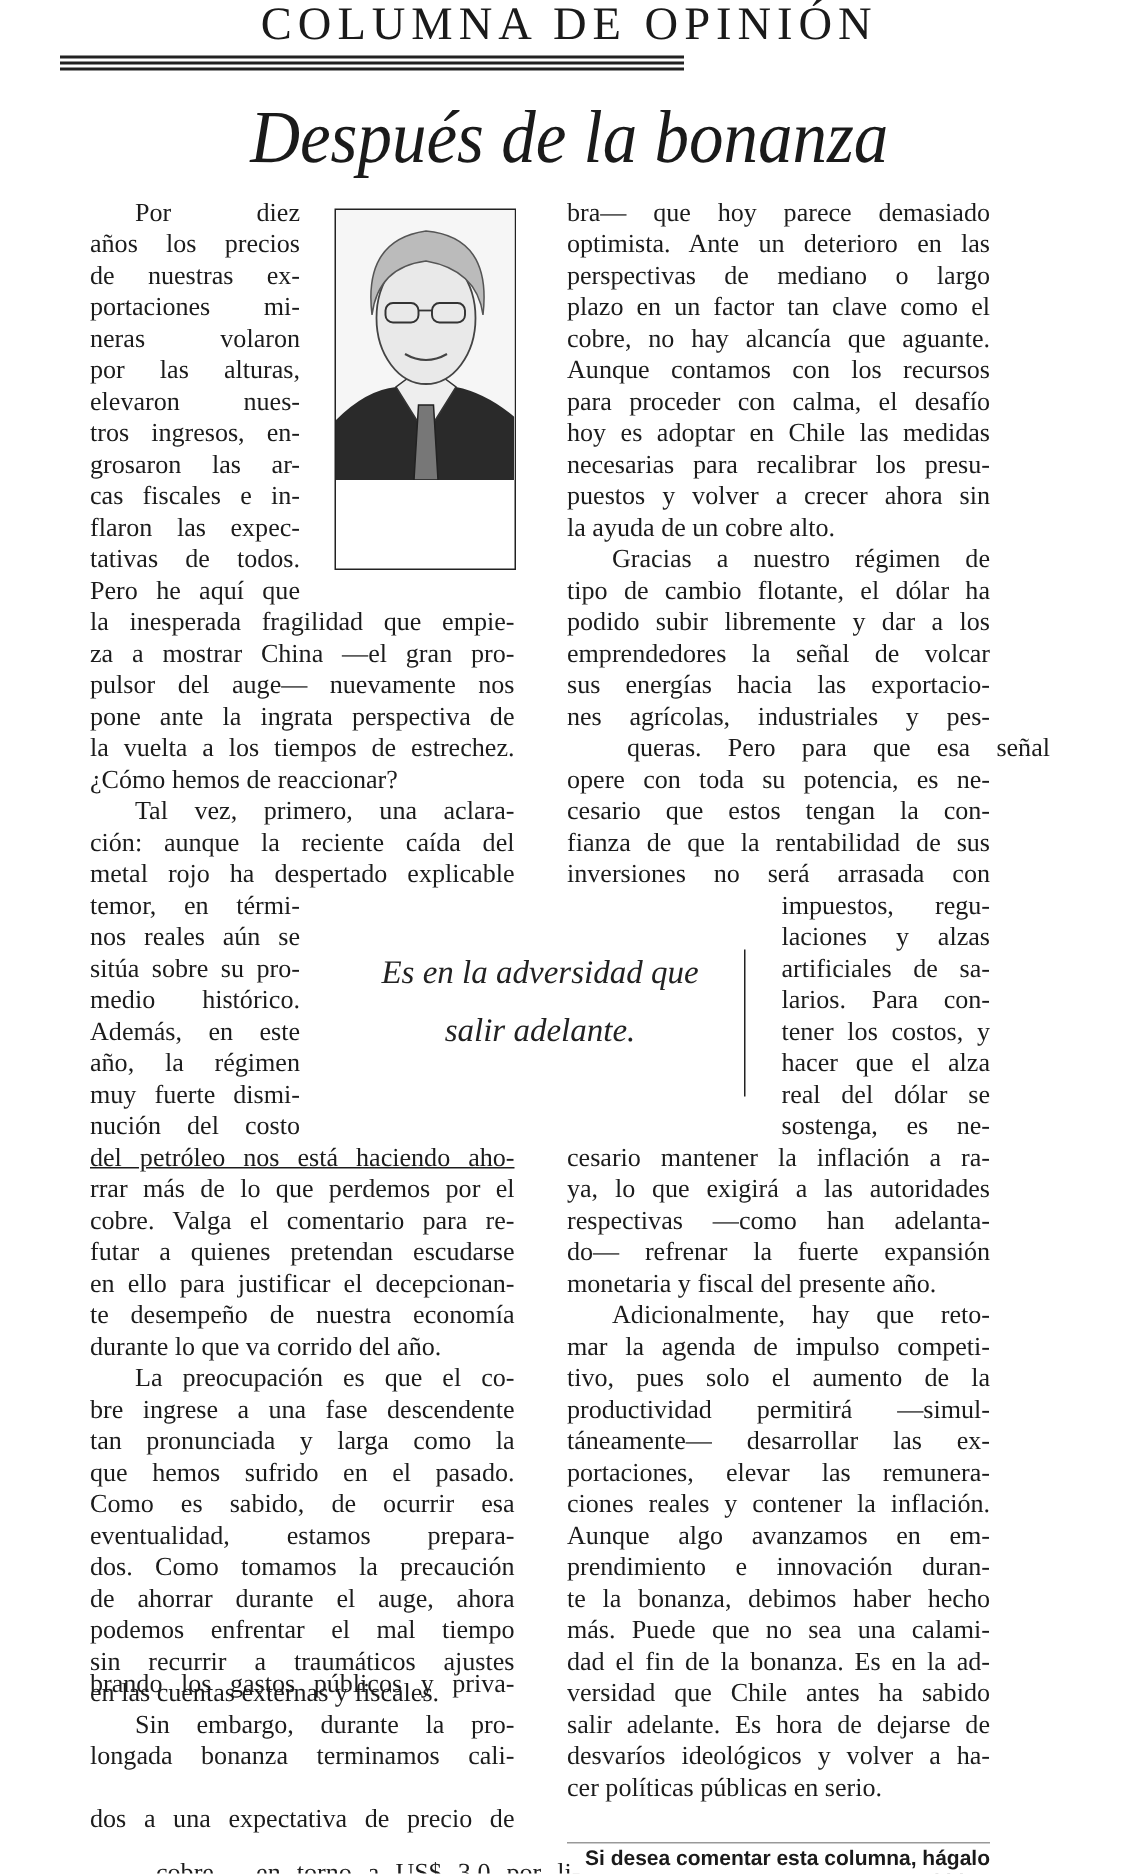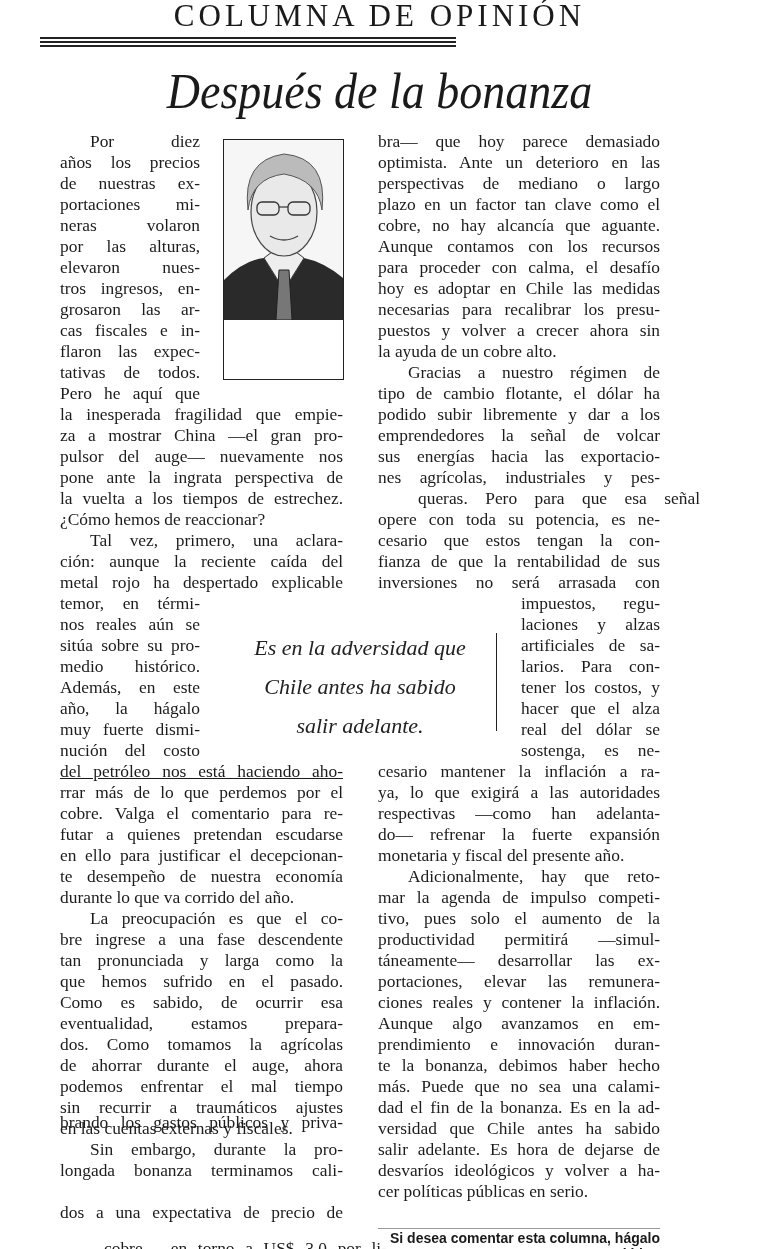--- a/index.html
+++ b/index.html
@@ -79,37 +79,37 @@
     <div class="ln col1" style="top: 488px;">la vuelta a los tiempos de estrechez.</div>
     <div class="ln col1" style="top: 509px; text-align-last: left;">¿Cómo hemos de reaccionar?</div>
     <div class="ln col1" style="top: 530px; padding-left: 30px; width: 253px;">Tal vez, primero, una aclara-</div>
     <div class="ln col1" style="top: 551px;">ción: aunque la reciente caída del</div>
     <div class="ln col1" style="top: 572px;">metal rojo ha despertado explicable</div>
     <div class="ln col1n" style="top: 593px;">temor, en térmi-</div>
     <div class="ln col1n" style="top: 614px;">nos reales aún se</div>
     <div class="ln col1n" style="top: 635px;">sitúa sobre su pro-</div>
     <div class="ln col1n" style="top: 656px;">medio histórico.</div>
     <div class="ln col1n" style="top: 677px;">Además, en este</div>
-    <div class="ln col1n" style="top: 698px;">año, la hágalo</div>
+    <div class="ln col1n" style="top: 698px;">año, la régimen</div>
     <div class="ln col1n" style="top: 719px;">muy fuerte dismi-</div>
     <div class="ln col1n" style="top: 740px;">nución del costo</div>
     <div class="ln col1" style="top: 761px; text-decoration: underline;">del petróleo nos está haciendo aho-</div>
     <div class="ln col1" style="top: 782px;">rrar más de lo que perdemos por el</div>
     <div class="ln col1" style="top: 803px;">cobre. Valga el comentario para re-</div>
     <div class="ln col1" style="top: 824px;">futar a quienes pretendan escudarse</div>
     <div class="ln col1" style="top: 845px;">en ello para justificar el decepcionan-</div>
     <div class="ln col1" style="top: 866px;">te desempeño de nuestra economía</div>
     <div class="ln col1" style="top: 887px; text-align-last: left;">durante lo que va corrido del año.</div>
     <div class="ln col1" style="top: 908px; padding-left: 30px; width: 253px;">La preocupación es que el co-</div>
     <div class="ln col1" style="top: 929px;">bre ingrese a una fase descendente</div>
     <div class="ln col1" style="top: 950px;">tan pronunciada y larga como la</div>
     <div class="ln col1" style="top: 971px;">que hemos sufrido en el pasado.</div>
     <div class="ln col1" style="top: 992px;">Como es sabido, de ocurrir esa</div>
     <div class="ln col1" style="top: 1013px;">eventualidad, estamos prepara-</div>
-    <div class="ln col1" style="top: 1034px;">dos. Como tomamos la agrícolas</div>
+    <div class="ln col1" style="top: 1034px;">dos. Como tomamos la precaución</div>
     <div class="ln col1" style="top: 1055px;">de ahorrar durante el auge, ahora</div>
     <div class="ln col1" style="top: 1076px;">podemos enfrentar el mal tiempo</div>
     <div class="ln col1" style="top: 1097px;">sin recurrir a traumáticos ajustes</div>
     <div class="ln col1" style="top: 1118px; text-align-last: left;">en las cuentas externas y fiscales.</div>
     <div class="ln col1" style="top: 1139px; padding-left: 30px; width: 253px;">Sin embargo, durante la pro-</div>
     <div class="ln col1" style="top: 1160px;">longada bonanza terminamos cali-</div>
     <div class="ln col1" style="top: 1112px;">brando los gastos públicos y priva-</div>
     <div class="ln col1" style="top: 1202px;">dos a una expectativa de precio de</div>
     <div class="ln col1" style="top: 1238px; margin-left: 44px;">cobre —en torno a US$ 3,0 por li-</div>
   </div>
@@ -162,19 +162,18 @@
     <div class="ln col2" style="top: 1076px;">más. Puede que no sea una calami-</div>
     <div class="ln col2" style="top: 1097px;">dad el fin de la bonanza. Es en la ad-</div>
     <div class="ln col2" style="top: 1118px;">versidad que Chile antes ha sabido</div>
     <div class="ln col2" style="top: 1139px;">salir adelante. Es hora de dejarse de</div>
     <div class="ln col2" style="top: 1160px;">desvaríos ideológicos y volver a ha-</div>
     <div class="ln col2" style="top: 1181px; text-align-last: left;">cer políticas públicas en serio.</div>
   </div>
 
 <div class="quote">
   <div>Es en la adversidad que</div>
-  <div>Chile antes ha sabido</div>
   <div>salir adelante.</div>
 </div>
 <div class="quote-rule"></div>
 
 <div class="footer-rule"></div>
 <div class="footer-note">Si desea comentar esta columna, hágalo en el blog</div>
 
 </body></html>

